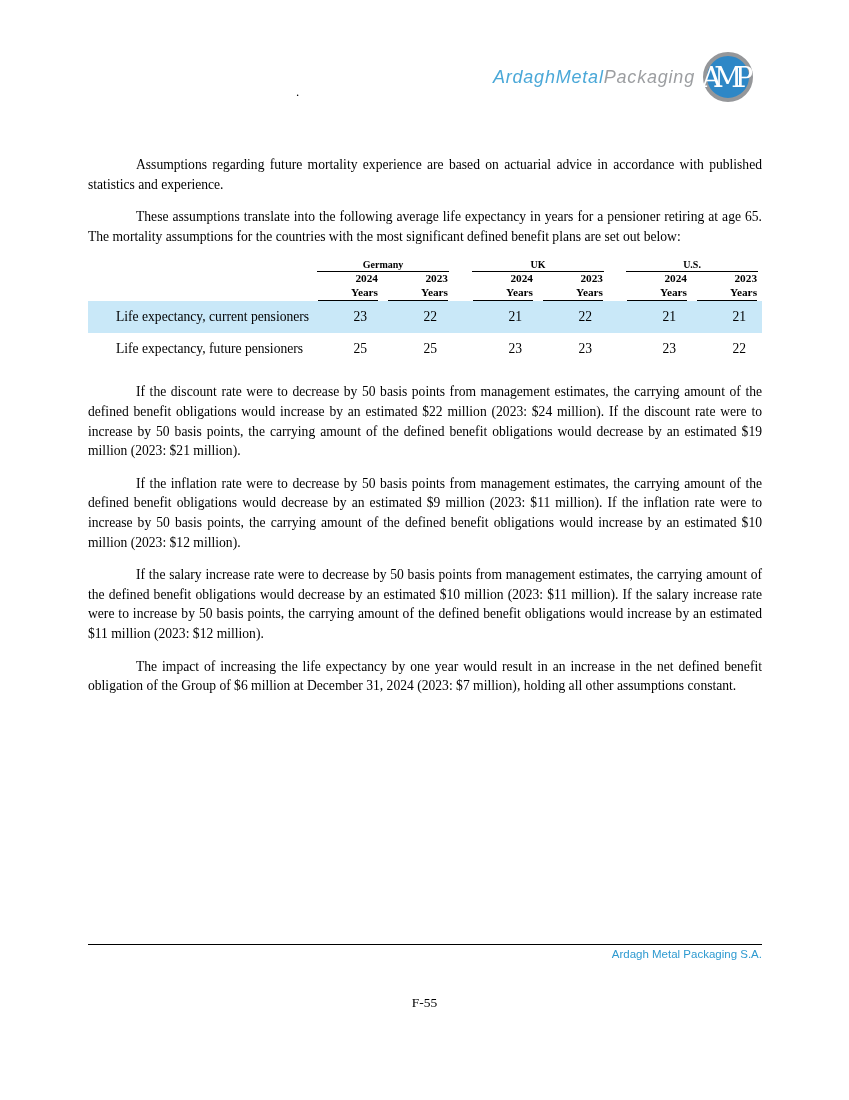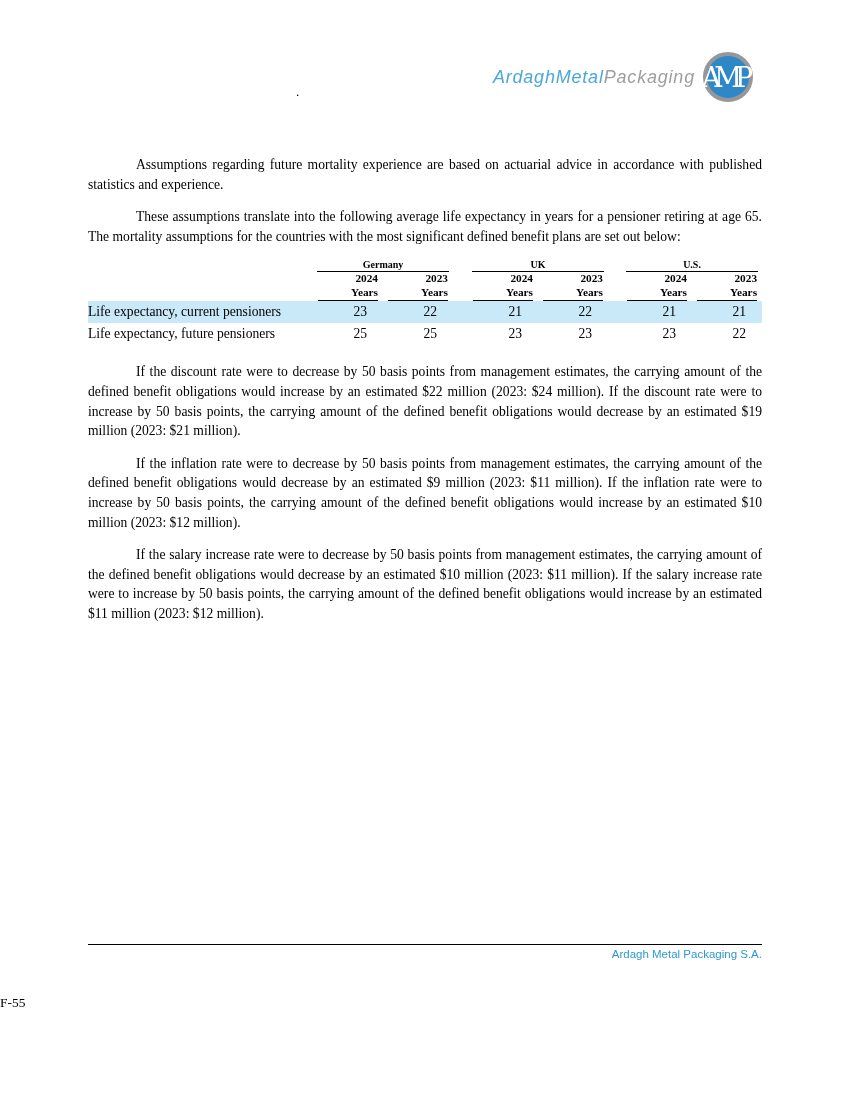--- a/index.html
+++ b/index.html
@@ -102,39 +102,39 @@
   }
   .le-table .row-label {
     text-align: left;
     font-size: 13.6px;
   }
   .le-table .val {
     text-align: right;
     padding-right: 16px;
     font-size: 13.6px;
   }
-  .le-table tr.data-row td { height: 22px; vertical-align: middle; }
+  .le-table tr.data-row td { height: 32px; vertical-align: middle; padding-left: 28px; }
   .le-table tr.hl td { background: var(--highlight); }
   
   .footer-rule {
     position: absolute;
     left: 88px; width: 674px; top: 944px;
     border-top: 1.5px solid #000;
   }
   .footer-company {
     position: absolute;
     top: 948px; right: 87px;
     font-family: "Liberation Sans", sans-serif;
     font-size: 11.5px;
     color: var(--footer-blue);
   }
   .page-number {
     position: absolute;
     top: 995px; left: 0; right: 0;
-    text-align: left;
+    text-align: center;
     font-size: 13.5px;
   }
 </style>
 </head>
 <body>
 
 <div class="logo-group">
   <div class="wordmark">
     <span class="wm-blue">ArdaghMetal</span><span class="wm-gray">Packaging</span>
   </div>
@@ -220,17 +220,18 @@
       <td></td>
       <td class="val">23</td>
       <td class="val">22</td>
     </tr>
   </tbody>
     </table>
 
   <p>If the discount rate were to decrease by 50 basis points from management estimates, the carrying amount of the defined benefit obligations would increase by an estimated $22 million (2023: $24 million). If the discount rate were to increase by 50 basis points, the carrying amount of the defined benefit obligations would decrease by an estimated $19 million (2023: $21 million).</p>
   <p>If the inflation rate were to decrease by 50 basis points from management estimates, the carrying amount of the defined benefit obligations would decrease by an estimated $9 million (2023: $11 million). If the inflation rate were to increase by 50 basis points, the carrying amount of the defined benefit obligations would increase by an estimated $10 million (2023: $12 million).</p>
   <p>If the salary increase rate were to decrease by 50 basis points from management estimates, the carrying amount of the defined benefit obligations would decrease by an estimated $10 million (2023: $11 million). If the salary increase rate were to increase by 50 basis points, the carrying amount of the defined benefit obligations would increase by an estimated $11 million (2023: $12 million).</p>
+  <p>The impact of increasing the life expectancy by one year would result in an increase in the net defined benefit obligation of the Group of $6 million at December 31, 2024 (2023: $7 million), holding all other assumptions constant.</p>
 </div>
 
 <div class="footer-rule"></div>
 <div class="footer-company">Ardagh Metal Packaging S.A.</div>
 <div class="page-number">F-55</div>
 
 </body></html>

